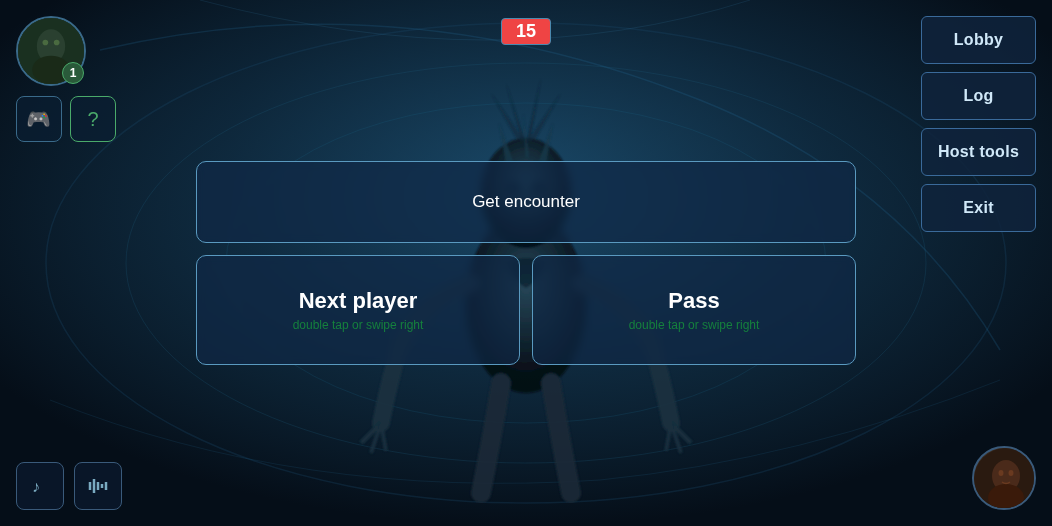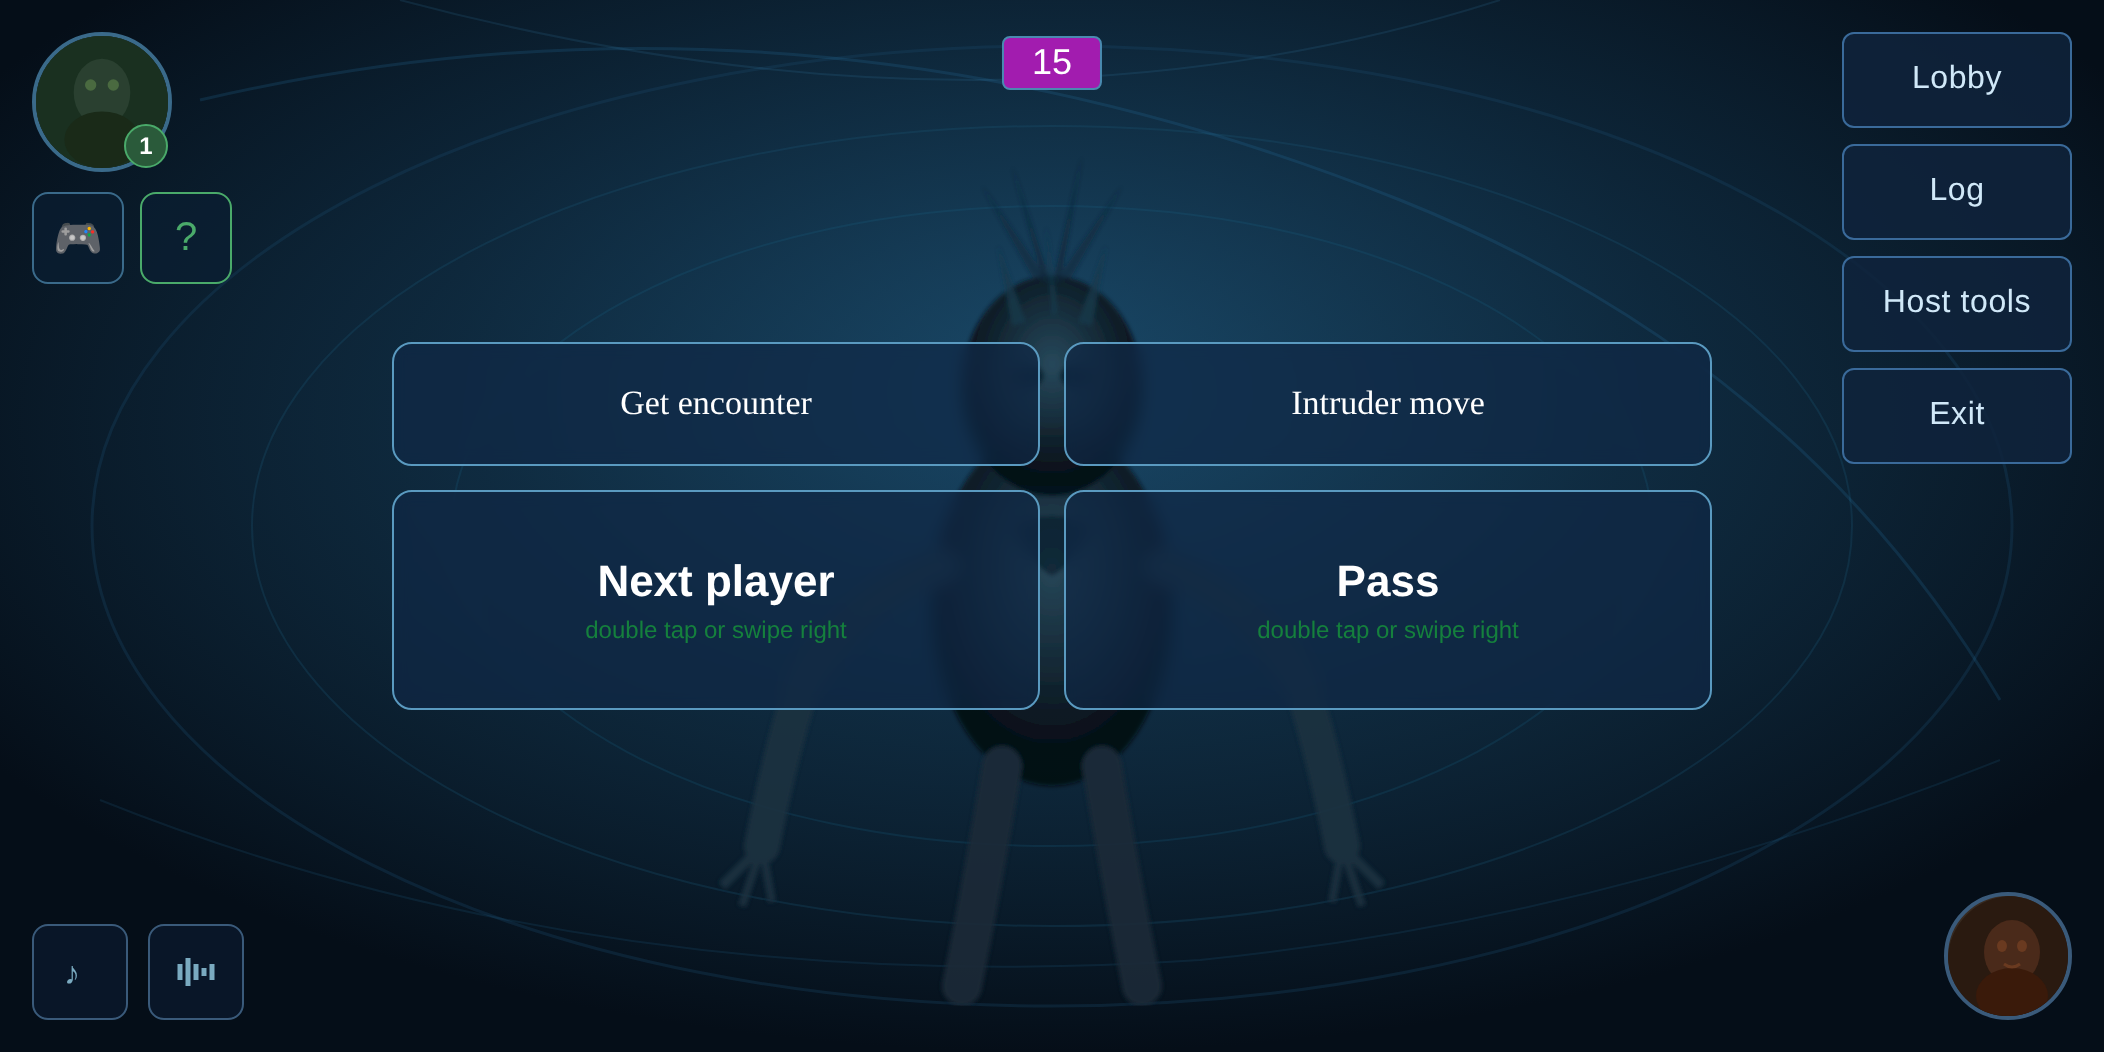--- a/index.html
+++ b/index.html
@@ -39,26 +39,26 @@
       gap: 10px;
       z-index: 10;
     }
     .rounds-label {
       font-size: 18px;
       font-weight: 600;
       color: #e8f4ff;
       letter-spacing: 0.5px;
     }
     .rounds-value {
-      background: #a21caf;
+      background: #ef4444;
       border: 1.5px solid #4a8ab0;
       border-radius: 4px;
       padding: 2px 14px;
       font-size: 18px;
-      font-weight: 400;
+      font-weight: 700;
       color: white;
       min-width: 40px;
       text-align: right;
     }
 
     
     .left-panel {
       position: absolute;
       left: 16px;
       top: 16px;
@@ -172,21 +172,21 @@
       flex-direction: column;
       gap: 8px;
       width: 115px;
     }
     .sidebar-btn {
       background: rgba(15, 35, 60, 0.85);
       border: 1.5px solid #3a6a9a;
       border-radius: 6px;
       padding: 14px 10px;
       font-size: 16px;
-      font-weight: 400;
+      font-weight: 700;
       color: #d0e8f8;
       text-align: center;
       cursor: pointer;
       letter-spacing: 0.3px;
     }
 
     
     .main-actions {
       position: absolute;
       left: 50%;
@@ -215,24 +215,23 @@
       font-weight: 500;
       text-align: center;
       display: flex;
       flex-direction: column;
       align-items: center;
       justify-content: center;
       backdrop-filter: blur(4px);
     }
 
     .action-btn.small {
-      padding: 20px 24px;
+      padding: 30px 24px;
       flex: 1;
       min-width: 140px;
-      font-family: Liberation Serif, serif;
     }
 
     .action-btn.large {
       padding: 24px 26px;
       flex: 1;
       min-height: 110px;
     }
 
     .action-btn .btn-title {
       font-size: 22px;
@@ -387,23 +386,20 @@
   <button class="sidebar-btn">Log</button>
   <button class="sidebar-btn">Host tools</button>
   <button class="sidebar-btn">Exit</button>
 </div>
 
 <div class="main-actions">
   <div class="action-row">
     <button class="action-btn small">
       <span>Get encounter</span>
     </button>
-    <button class="action-btn small">
-      <span>Intruder move</span>
-    </button>
   </div>
   <div class="action-row">
     <button class="action-btn large">
       <span class="btn-title">Next player</span>
       <span class="btn-subtitle">double tap or swipe right</span>
     </button>
     <button class="action-btn large">
       <span class="btn-title">Pass</span>
       <span class="btn-subtitle">double tap or swipe right</span>
     </button>

